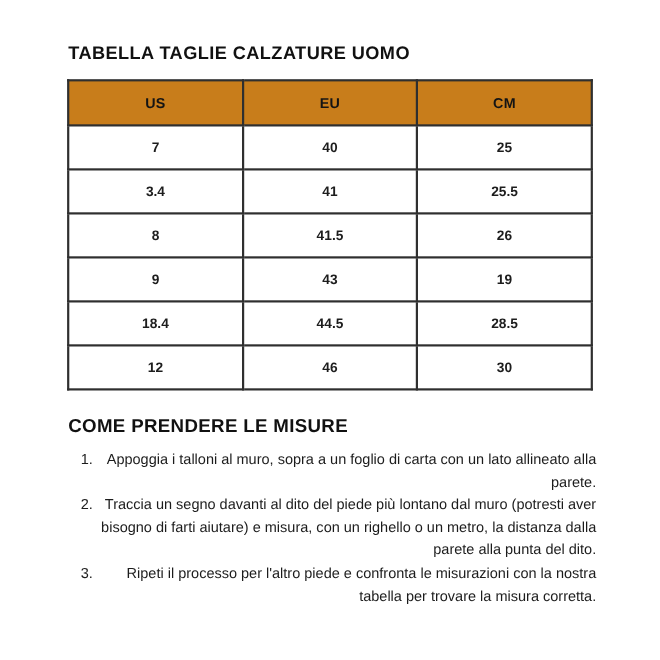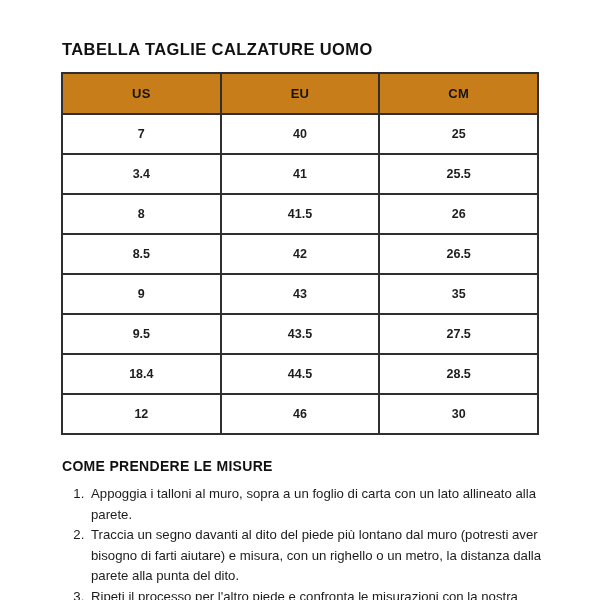--- a/index.html
+++ b/index.html
@@ -53,32 +53,33 @@
   }
   table.size-table td {
     height: 27.6px;
     font-size: 12.5px;
     font-weight: bold;
     color: #1d1d1d;
     background: #ffffff;
   }
   .section-heading {
     margin: 23px 0 10px 1px;
-    font-size: 14px;
+    font-size: 17px;
     font-weight: bold;
     letter-spacing: 0.3px;
     color: #111111;
     white-space: nowrap;
   }
   ol.instructions-list {
     margin: 0;
     padding: 0 0 0 27px;
     font-size: 13.2px;
     line-height: 1.56;
     color: #1c1c1c;
+    text-align: right;
   }
   ol.instructions-list li {
     margin: 0;
     padding-left: 3px;
     white-space: pre-line;
   }
 </style>
 </head>
 <body>
 
@@ -104,33 +105,23 @@
           <td>3.4</td>
           <td>41</td>
           <td>25.5</td>
         </tr>
         <tr>
           <td>8</td>
           <td>41.5</td>
           <td>26</td>
         </tr>
         <tr>
-          <td>8.5</td>
-          <td>42</td>
-          <td>26.5</td>
-        </tr>
-        <tr>
           <td>9</td>
           <td>43</td>
-          <td>35</td>
-        </tr>
-        <tr>
-          <td>9.5</td>
-          <td>43.5</td>
-          <td>27.5</td>
+          <td>19</td>
         </tr>
         <tr>
           <td>18.4</td>
           <td>44.5</td>
           <td>28.5</td>
         </tr>
         <tr>
           <td>12</td>
           <td>46</td>
           <td>30</td>

